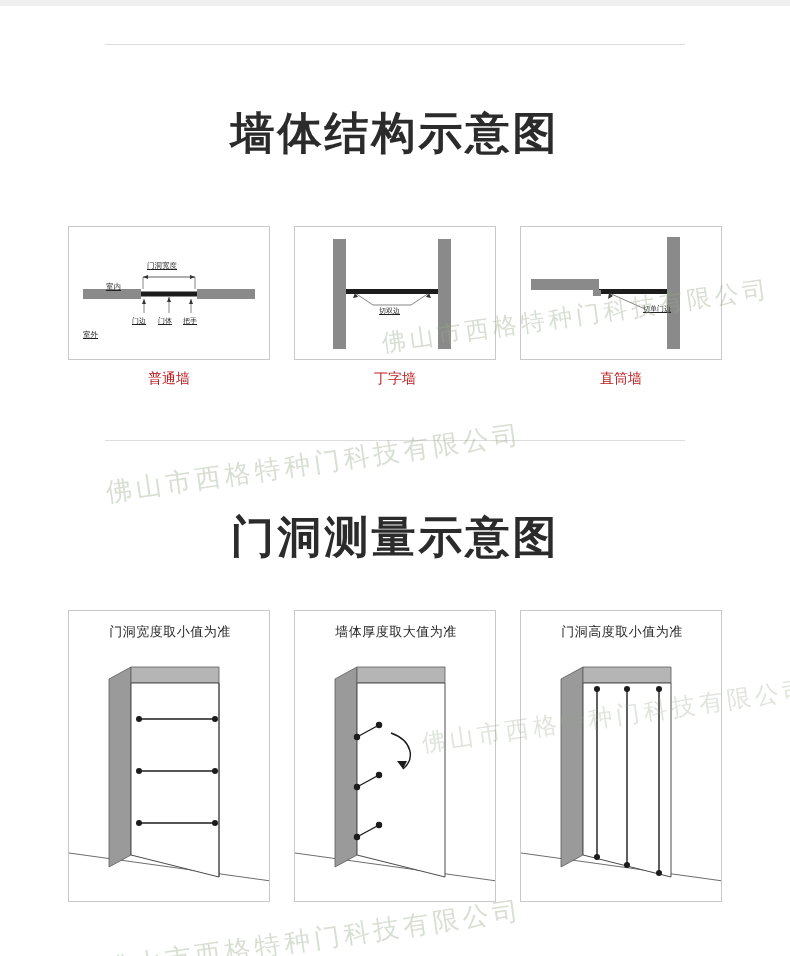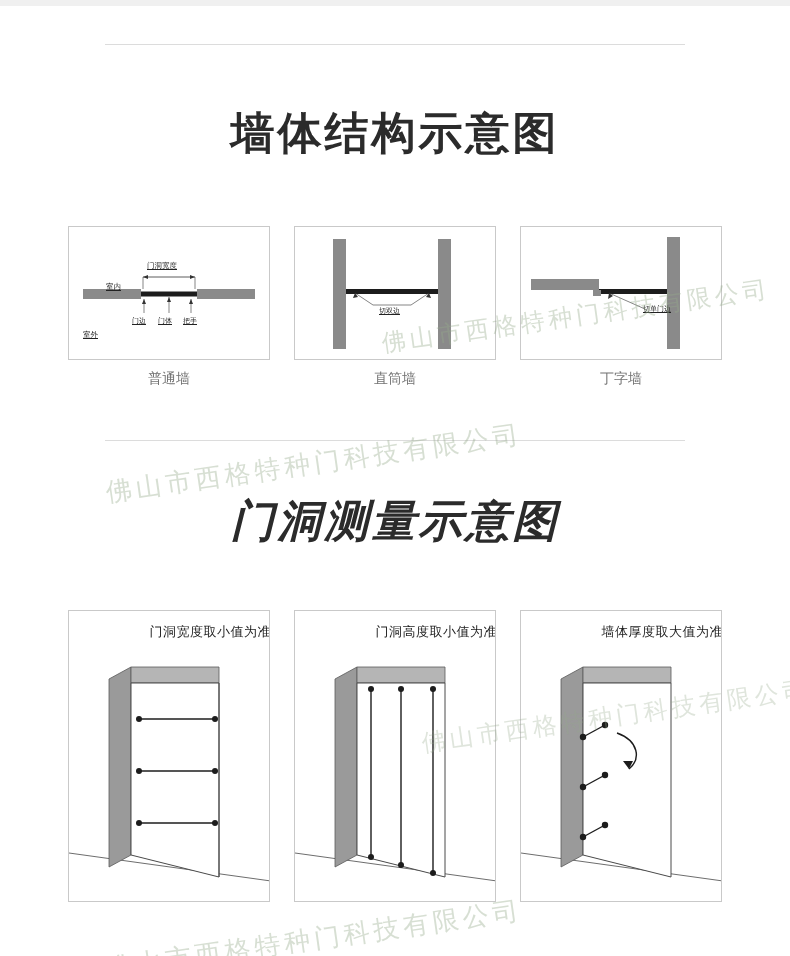--- a/index.html
+++ b/index.html
@@ -44,21 +44,21 @@
     position: absolute;
     width: 790px;
     text-align: center;
     font-size: 44px;
     font-weight: bold;
     letter-spacing: 3px;
     color: #2b2b2b;
     font-family: "Liberation Sans", sans-serif;
   }
   .section-title.t1 { top: 104px; }
-  .section-title.t2 { top: 492px; font-style: italic; }
+  .section-title.t2 { top: 508px; }
 
   
   .wall-row {
     position: absolute;
     left: 68px;
     top: 226px;
     width: 654px;
     height: 134px;
     display: flex;
     justify-content: space-between;
@@ -78,21 +78,21 @@
     top: 370px;
     width: 654px;
     height: 22px;
     display: flex;
     justify-content: space-between;
   }
   .wall-caption {
     width: 202px;
     text-align: center;
     font-size: 14px;
-    color: #737373;
+    color: #b91c1c;
   }
 
   
   .mini {
     position: absolute;
     font-size: 7.5px;
     color: #222;
     white-space: nowrap;
     line-height: 1;
     text-decoration: underline;
@@ -115,21 +115,21 @@
     height: 292px;
     border: 1px solid #c9c9c9;
     background: #fff;
     box-sizing: border-box;
     overflow: hidden;
   }
   .door-card-title {
     position: absolute;
     left: 0; top: 12px;
     width: 202px;
-    text-align: right;
+    text-align: center;
     font-size: 13px;
     color: #1d1d1d;
     letter-spacing: 0.5px;
   }
   .door-svg {
     position: absolute;
     left: 0; top: 30px;
     width: 202px;
     height: 260px;
   }
@@ -223,22 +223,22 @@
 
         <line x1="88" y1="66" x2="124" y2="82" stroke="#333" stroke-width="0.6"></line>
         <polygon points="88,66 87,72 92,69" fill="#333"></polygon>
       </svg>
       <span class="mini sm" style="left:122px; top:78px;">切单门边</span>
     </div>
   </div>
 
   <div class="wall-caption-row">
     <div class="wall-caption">普通墙</div>
+    <div class="wall-caption">丁字墙</div>
     <div class="wall-caption">直筒墙</div>
-    <div class="wall-caption">丁字墙</div>
   </div>
 
   <div class="rule r2"></div>
 
   <div class="section-title t2">门洞测量示意图</div>
 
   <div class="door-row">
 
     <div class="door-card">
       <div class="door-card-title">门洞宽度取小值为准</div>
@@ -259,61 +259,61 @@
         <line x1="70" y1="130" x2="146" y2="130" stroke="#1c1c1c" stroke-width="1.4"></line>
         <circle cx="70" cy="130" r="3" fill="#1c1c1c"></circle>
         <circle cx="146" cy="130" r="3" fill="#1c1c1c"></circle>
         <line x1="70" y1="182" x2="146" y2="182" stroke="#1c1c1c" stroke-width="1.4"></line>
         <circle cx="70" cy="182" r="3" fill="#1c1c1c"></circle>
         <circle cx="146" cy="182" r="3" fill="#1c1c1c"></circle>
       </svg>
     </div>
 
     <div class="door-card">
+      <div class="door-card-title">墙体厚度取大值为准</div>
+      <svg class="door-svg" viewBox="0 0 202 260">
+        <line x1="0" y1="212" x2="202" y2="240" stroke="#6d6d6d" stroke-width="1"></line>
+        <polygon points="40,38 62,26 62,214 40,226" fill="#9a9a9a" stroke="#5a5a5a" stroke-width="0.8"></polygon>
+        <polygon points="62,26 150,26 150,42 62,42" fill="#b5b5b5" stroke="#5a5a5a" stroke-width="0.8"></polygon>
+        <polygon points="62,42 150,42 150,236 62,214" fill="#ffffff" stroke="#4a4a4a" stroke-width="1"></polygon>
+
+        <line x1="62" y1="96" x2="84" y2="84" stroke="#1c1c1c" stroke-width="1.4"></line>
+        <circle cx="62" cy="96" r="3.2" fill="#1c1c1c"></circle>
+        <circle cx="84" cy="84" r="3.2" fill="#1c1c1c"></circle>
+        <line x1="62" y1="146" x2="84" y2="134" stroke="#1c1c1c" stroke-width="1.4"></line>
+        <circle cx="62" cy="146" r="3.2" fill="#1c1c1c"></circle>
+        <circle cx="84" cy="134" r="3.2" fill="#1c1c1c"></circle>
+        <line x1="62" y1="196" x2="84" y2="184" stroke="#1c1c1c" stroke-width="1.4"></line>
+        <circle cx="62" cy="196" r="3.2" fill="#1c1c1c"></circle>
+        <circle cx="84" cy="184" r="3.2" fill="#1c1c1c"></circle>
+
+        <path d="M96,92 C118,100 120,118 108,128" fill="none" stroke="#1c1c1c" stroke-width="1.4"></path>
+        <polygon points="108,128 102,120 112,120" fill="#1c1c1c"></polygon>
+      </svg>
+    </div>
+
+    <div class="door-card">
       <div class="door-card-title">门洞高度取小值为准</div>
       <svg class="door-svg" viewBox="0 0 202 260">
         <line x1="0" y1="212" x2="202" y2="240" stroke="#6d6d6d" stroke-width="1"></line>
         <polygon points="40,38 62,26 62,214 40,226" fill="#9a9a9a" stroke="#5a5a5a" stroke-width="0.8"></polygon>
         <polygon points="62,26 150,26 150,42 62,42" fill="#b5b5b5" stroke="#5a5a5a" stroke-width="0.8"></polygon>
         <polygon points="62,42 150,42 150,236 62,214" fill="#ffffff" stroke="#4a4a4a" stroke-width="1"></polygon>
 
         <line x1="76" y1="48" x2="76" y2="216" stroke="#1c1c1c" stroke-width="1.4"></line>
         <circle cx="76" cy="48" r="3" fill="#1c1c1c"></circle>
         <circle cx="76" cy="216" r="3" fill="#1c1c1c"></circle>
         <line x1="106" y1="48" x2="106" y2="224" stroke="#1c1c1c" stroke-width="1.4"></line>
         <circle cx="106" cy="48" r="3" fill="#1c1c1c"></circle>
         <circle cx="106" cy="224" r="3" fill="#1c1c1c"></circle>
         <line x1="138" y1="48" x2="138" y2="232" stroke="#1c1c1c" stroke-width="1.4"></line>
         <circle cx="138" cy="48" r="3" fill="#1c1c1c"></circle>
         <circle cx="138" cy="232" r="3" fill="#1c1c1c"></circle>
       </svg>
     </div>
-
-    <div class="door-card">
-      <div class="door-card-title">墙体厚度取大值为准</div>
-      <svg class="door-svg" viewBox="0 0 202 260">
-        <line x1="0" y1="212" x2="202" y2="240" stroke="#6d6d6d" stroke-width="1"></line>
-        <polygon points="40,38 62,26 62,214 40,226" fill="#9a9a9a" stroke="#5a5a5a" stroke-width="0.8"></polygon>
-        <polygon points="62,26 150,26 150,42 62,42" fill="#b5b5b5" stroke="#5a5a5a" stroke-width="0.8"></polygon>
-        <polygon points="62,42 150,42 150,236 62,214" fill="#ffffff" stroke="#4a4a4a" stroke-width="1"></polygon>
-
-        <line x1="62" y1="96" x2="84" y2="84" stroke="#1c1c1c" stroke-width="1.4"></line>
-        <circle cx="62" cy="96" r="3.2" fill="#1c1c1c"></circle>
-        <circle cx="84" cy="84" r="3.2" fill="#1c1c1c"></circle>
-        <line x1="62" y1="146" x2="84" y2="134" stroke="#1c1c1c" stroke-width="1.4"></line>
-        <circle cx="62" cy="146" r="3.2" fill="#1c1c1c"></circle>
-        <circle cx="84" cy="134" r="3.2" fill="#1c1c1c"></circle>
-        <line x1="62" y1="196" x2="84" y2="184" stroke="#1c1c1c" stroke-width="1.4"></line>
-        <circle cx="62" cy="196" r="3.2" fill="#1c1c1c"></circle>
-        <circle cx="84" cy="184" r="3.2" fill="#1c1c1c"></circle>
-
-        <path d="M96,92 C118,100 120,118 108,128" fill="none" stroke="#1c1c1c" stroke-width="1.4"></path>
-        <polygon points="108,128 102,120 112,120" fill="#1c1c1c"></polygon>
-      </svg>
-    </div>
   </div>
 
   <div class="wm w1">佛山市西格特种门科技有限公司</div>
   <div class="wm w2">佛山市西格特种门科技有限公司</div>
   <div class="wm w3">佛山市西格特种门科技有限公司</div>
   <div class="wm w4">佛山市西格特种门科技有限公司</div>
 
 </div>
 
 </body></html>

